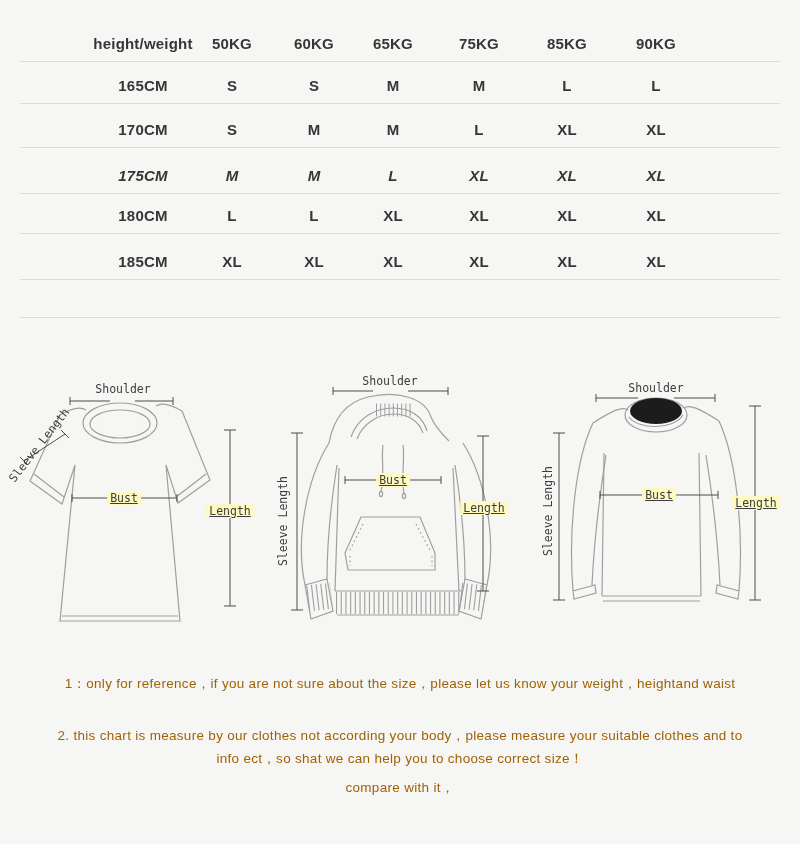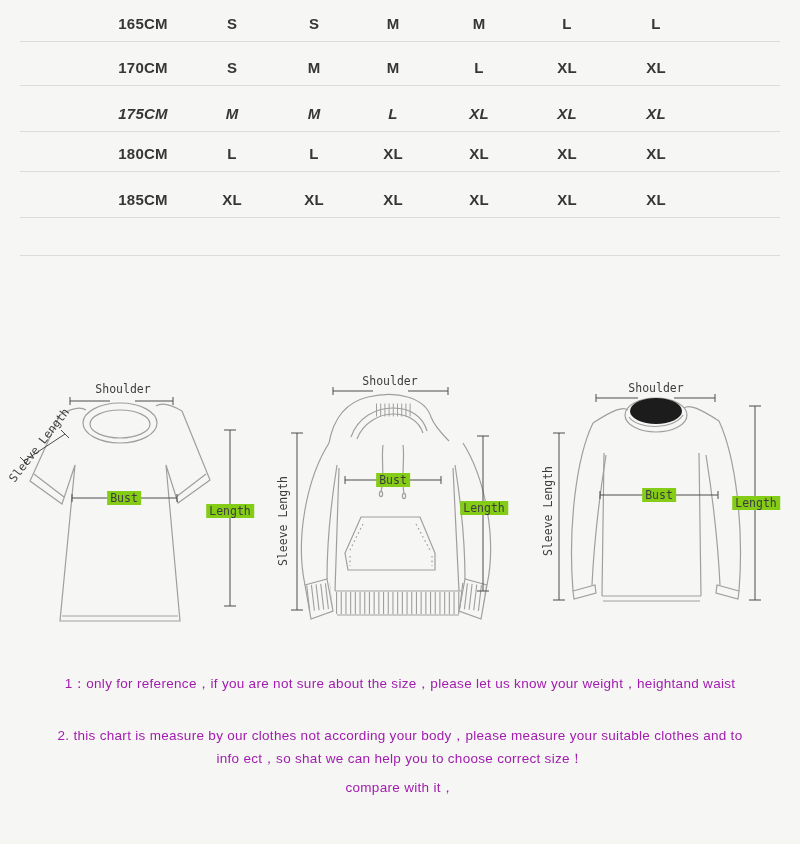--- a/index.html
+++ b/index.html
@@ -26,34 +26,43 @@
   .diagram { position:absolute; top:353px; height:292px; }
   #d-tshirt { left:10px;  width:250px; }
   #d-hoodie { left:263px; width:265px; }
   #d-long   { left:528px; width:272px; }
   .diagram svg { position:absolute; left:0; top:0; }
   .dlabel {
     position:absolute; transform:translate(-50%,-50%);
     font-family:"DejaVu Sans Mono", monospace;
     font-size:11.5px; color:#3d3d3d; white-space:nowrap;
   }
-  .dlabel.bg { background:#84cc16; padding:0 3px; }
+  .dlabel.bg { background:#fef9c3; padding:0 3px;text-decoration:underline; }
   .rot90 { transform:translate(-50%,-50%) rotate(-90deg); }
   .rot52 { transform:translate(-50%,-50%) rotate(-52deg); }
   
   .note-line {
     position:absolute; left:0; width:800px; text-align:center;
-    font-size:13.5px; color:#a21caf; letter-spacing:0.3px;
+    font-size:13.5px; color:#a16207; letter-spacing:0.3px;
   }
   #n1a{top:675px} #n1b{top:750px} #n2a{top:727px} #n2b{top:779px}
 </style>
 </head>
 <body>
 
 <div class="size-table">
+  <div class="t-row header">
+    <span class="t-cell c0">height/weight</span>
+    <span class="t-cell c1">50KG</span>
+    <span class="t-cell c2">60KG</span>
+    <span class="t-cell c3">65KG</span>
+    <span class="t-cell c4">75KG</span>
+    <span class="t-cell c5">85KG</span>
+    <span class="t-cell c6">90KG</span>
+  </div>
 
   <div class="t-row r0">
     <span class="t-cell c0">165CM</span>
     <span class="t-cell c1">S</span>
     <span class="t-cell c2">S</span>
     <span class="t-cell c3">M</span>
     <span class="t-cell c4">M</span>
     <span class="t-cell c5">L</span>
     <span class="t-cell c6">L</span>
   </div>

